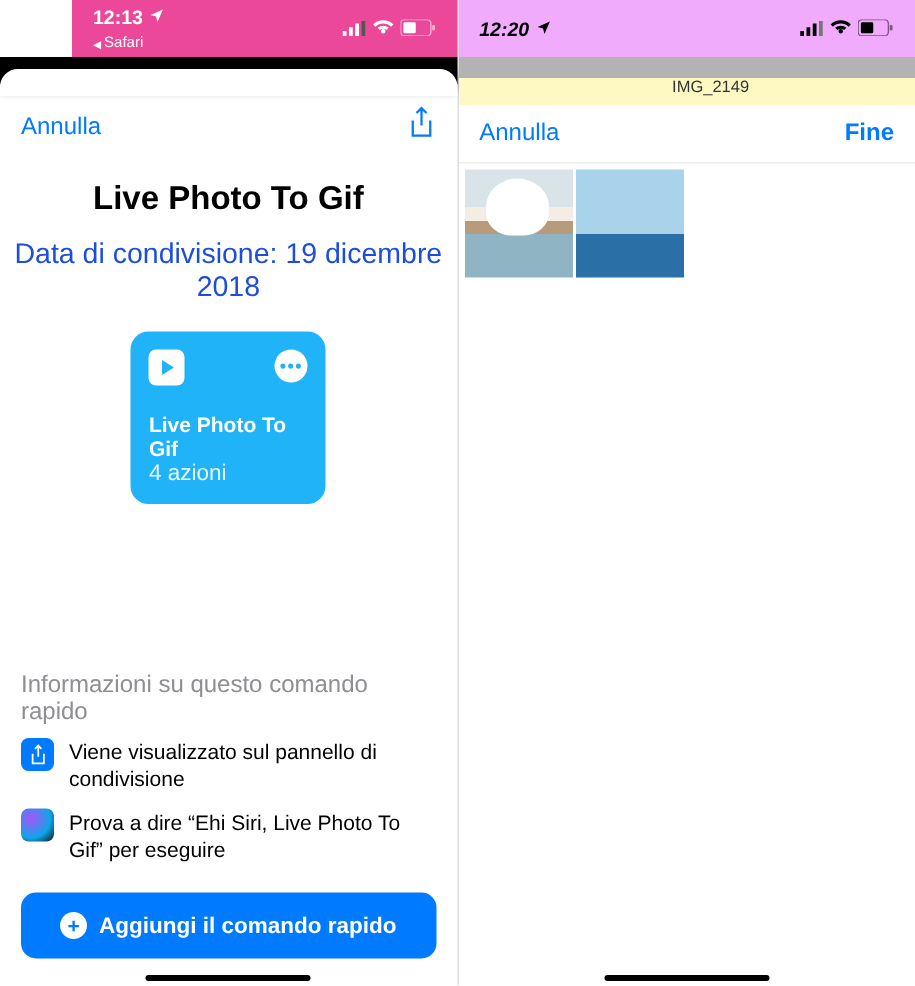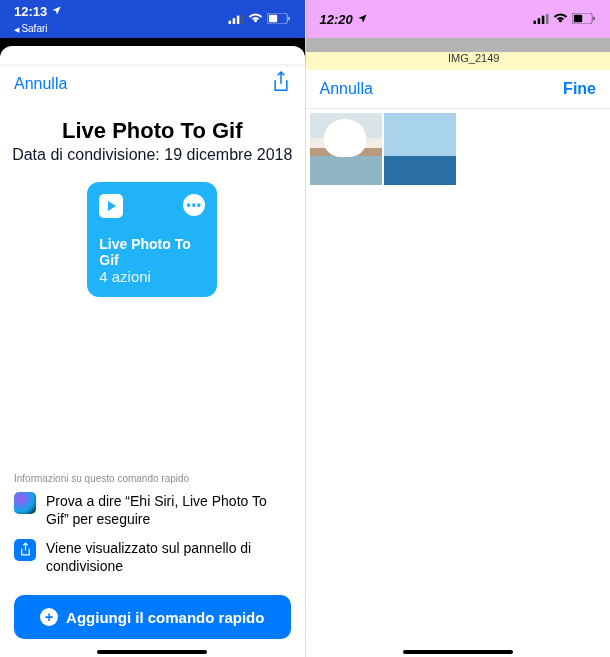--- a/index.html
+++ b/index.html
@@ -2,50 +2,50 @@
 <html><head>
   <meta charset="utf-8">
   <style>
     * { margin: 0; padding: 0; box-sizing: border-box; font-family: -apple-system, BlinkMacSystemFont, sans-serif; }
     body { display: flex; background: #fff; width: 610px; height: 657px; }
     .phone { flex: 1; position: relative; display: flex; flex-direction: column; }
     .phone-left { border-right: 1px solid #ddd; }
 
     
     .status-bar { height: 38px; display: flex; justify-content: space-between; align-items: center; padding: 0 14px; font-size: 13px; font-weight: 600; }
-    .status-bar.dark { background: #1d4ed8; color: #fff; }
+    .status-bar.dark { background: #ec4899; color: #fff; margin-left: 48px; }
     .status-bar.light { background: #f0abfc; color: #000; font-style: italic; }
     .status-left { display: flex; align-items: center; gap: 4px; }
     .status-right { display: flex; align-items: center; gap: 4px; }
     .back-safari { font-size: 10px; font-weight: 400; display: flex; align-items: flex-end; margin-top: 4px; }
     .back-safari::before { content: "◀"; font-size: 7px; margin-right: 2px; }
 
     
     .handle-strip { background:#000; height:18px; }
     .sheet-handle { height:18px; background:#fff; border-radius: 12px 12px 0 0; position:relative; box-shadow: 0 -3px 6px rgba(0,0,0,0.4); margin-top:-10px; }
 
     
     .nav-row { display: flex; justify-content: space-between; align-items: center; padding: 6px 14px 6px; }
     .cancel { color: #007aff; font-size: 16px; }
     .share-btn svg { width: 20px; height: 24px; }
 
     .title-block { text-align: center; margin-top: 14px; }
     .title { font-size: 22px; font-weight: 700; color: #000; }
-    .subtitle { font-size: 16px; color: #0f172a; margin-top: 2px; }
+    .subtitle { font-size: 19px; color: #1d4ed8; margin-top: 14px; }
 
     .card { width: 130px; height: 115px; background: #21b3f7; border-radius: 12px; margin: 18px auto 0; padding: 12px; color: #fff; display: flex; flex-direction: column; justify-content: space-between; }
     .card-top { display: flex; justify-content: space-between; align-items: flex-start; }
     .card-icon { width: 24px; height: 24px; background: #fff; border-radius: 5px; display: flex; align-items: center; justify-content: center; }
     .card-icon::after { content: ""; border-left: 8px solid #21b3f7; border-top: 5px solid transparent; border-bottom: 5px solid transparent; margin-left: 2px; }
     .card-more { width: 22px; height: 22px; border-radius: 50%; background: #fff; color:#21b3f7; display:flex; align-items:center; justify-content:center; font-size:12px; letter-spacing:1px; font-weight:bold;}
     .card-name { font-size: 14px; font-weight: 600; }
     .card-count { font-size: 15px; opacity: 0.9; }
 
     .about-block { padding: 0 14px; position:absolute; bottom:72px; left:0; right:0; }
-    .about-title { font-size: 10px; color: #8e8e93; margin-bottom: 8px; }
+    .about-title { font-size: 16px; color: #8e8e93; margin-bottom: 8px; }
     .about-row { display: flex; align-items: flex-start; gap: 10px; margin-bottom: 10px; }
     .about-icon { width: 22px; height: 22px; border-radius: 5px; flex-shrink:0; display:flex; align-items:center; justify-content:center; }
     .siri-icon { background: radial-gradient(circle at 30% 30%, #a855f7, #0ea5e9 60%, #111 100%); }
     .share-panel-icon { background: #007aff; }
     .about-text { font-size: 14px; color: #000; line-height: 1.3; }
 
     .add-btn { position: absolute; bottom: 18px; left: 14px; right: 14px; background: #007aff; color: #fff; border-radius: 10px; height: 44px; display: flex; align-items: center; justify-content: center; gap: 8px; font-size: 15px; font-weight: 600; }
     .add-btn .plus { width: 18px; height: 18px; border-radius: 50%; background: #fff; color:#007aff; display:flex; align-items:center; justify-content:center; font-size:14px; font-weight:bold; line-height:1;}
 
     .home-indicator { position:absolute; bottom:3px; left:50%; transform:translateX(-50%); width:110px; height:4px; border-radius:3px; background:#000; }
@@ -123,30 +123,30 @@
     </div>
     <div>
       <div class="card-name">Live Photo To Gif</div>
       <div class="card-count">4 azioni</div>
     </div>
   </div>
 
   <div class="about-block">
     <div class="about-title">Informazioni su questo comando rapido</div>
     <div class="about-row">
-      <div class="about-icon siri-icon"></div>
-      <div class="about-text">Prova a dire “Ehi Siri, Live Photo To Gif” per eseguire</div>
-    </div>
-    <div class="about-row">
       <div class="about-icon share-panel-icon">
         <svg width="13" height="15" viewBox="0 0 24 28">
             <path fill="none" stroke="#fff" stroke-width="2.2" d="M12 2v14M8 6l4-4 4 4M5 12v12h14V12"></path>
           </svg>
       </div>
       <div class="about-text">Viene visualizzato sul pannello di condivisione</div>
+    </div>
+    <div class="about-row">
+      <div class="about-icon siri-icon"></div>
+      <div class="about-text">Prova a dire “Ehi Siri, Live Photo To Gif” per eseguire</div>
     </div>
   </div>
 
   <div class="add-btn">
     <span class="plus">+</span>
     <span>Aggiungi il comando rapido</span>
   </div>
   <div class="home-indicator"></div>
 </div>
 

